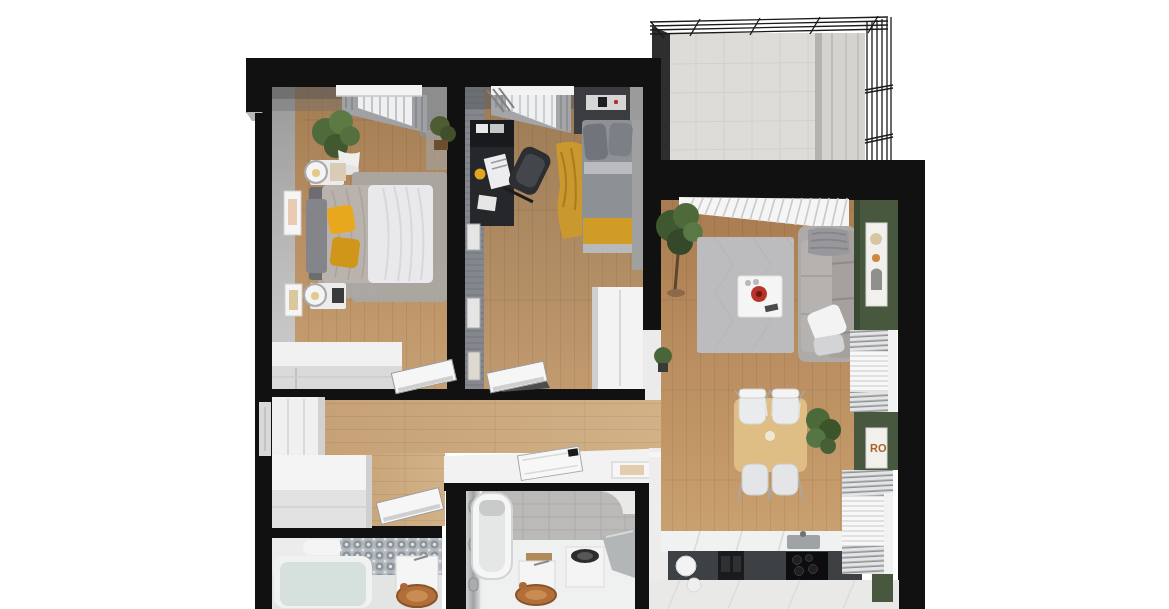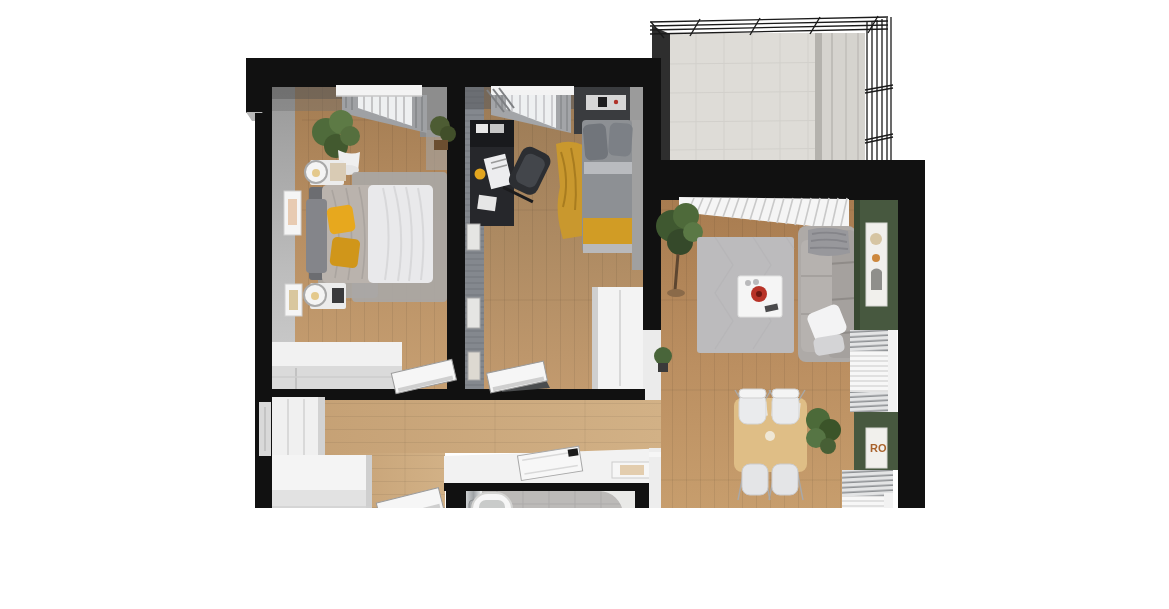--- a/index.html
+++ b/index.html
@@ -1,16 +1,16 @@
 <!DOCTYPE html>
 <html><head>
 <meta charset="utf-8">
 <style>
   html,body{margin:0;padding:0;background:#ffffff;font-family:"Liberation Sans",sans-serif;}
-  #stage{position:relative;width:1169px;height:508px;background:#ffffff;overflow:hidden;}
+  #stage{position:relative;width:1169px;height:609px;background:#ffffff;overflow:hidden;}
 </style>
 </head>
 <body>
 <div id="stage">
 <svg width="1169" height="609" viewBox="0 0 1169 609">
 <defs>
   <linearGradient id="floor1" x1="0" y1="0" x2="0" y2="1">
     <stop offset="0" stop-color="#a37c52"></stop>
           <stop offset="0.45" stop-color="#b78e62"></stop>
           <stop offset="1" stop-color="#c69f72"></stop>

